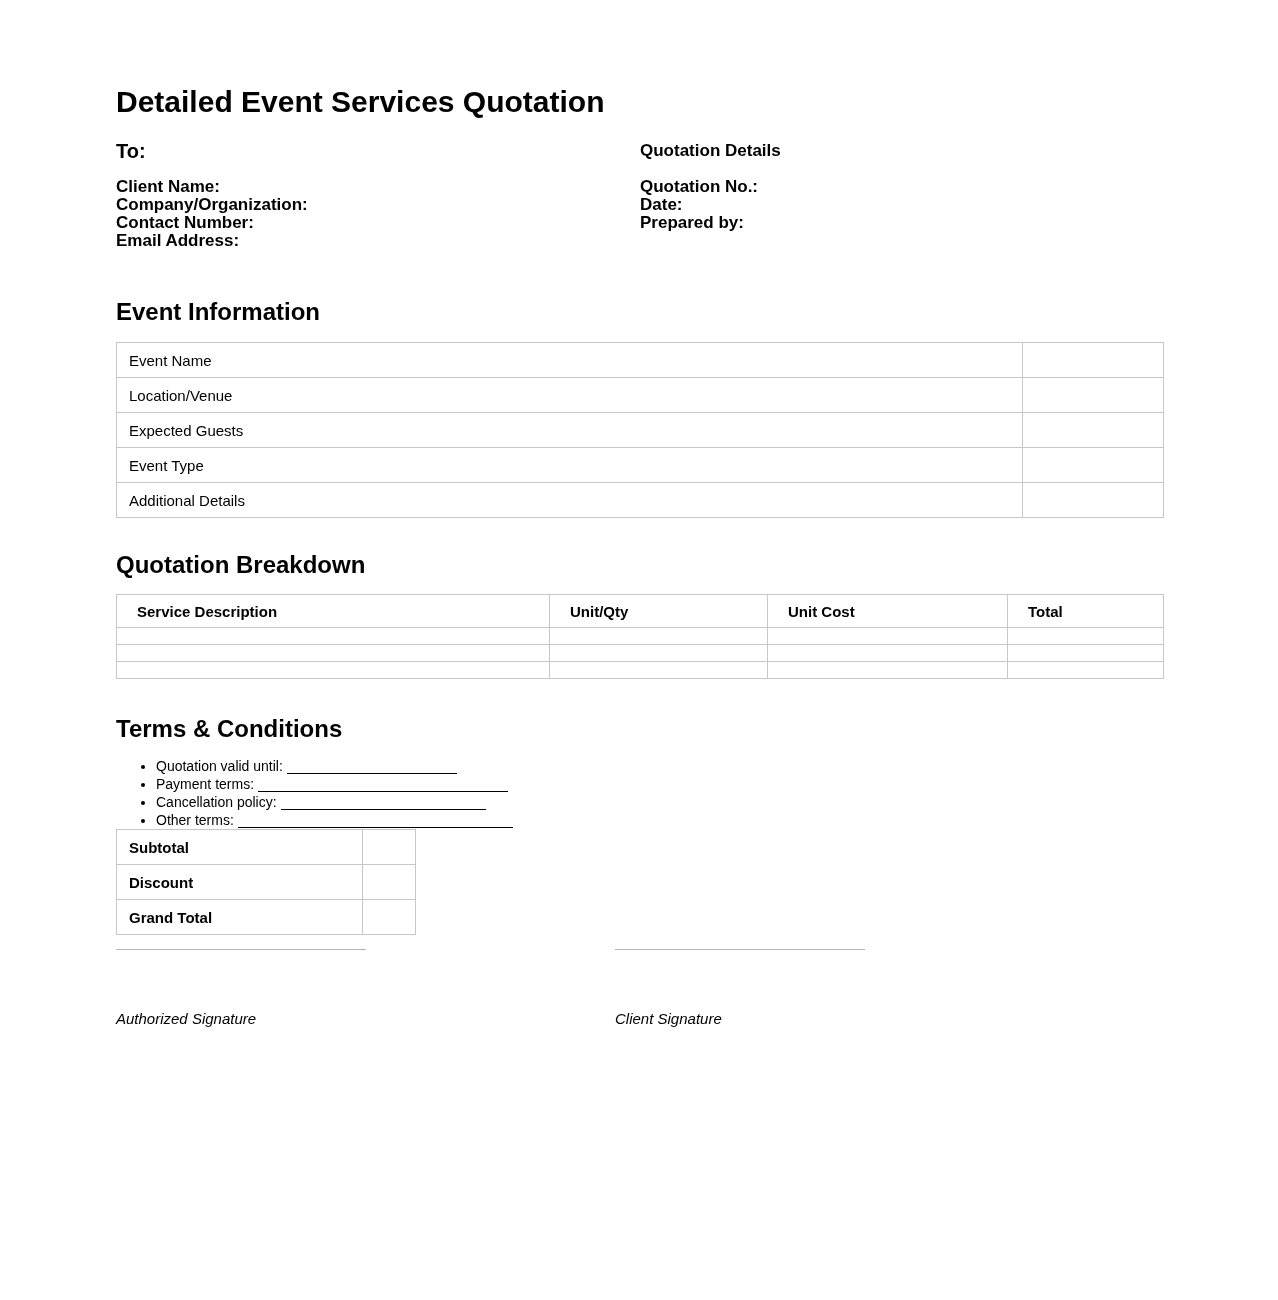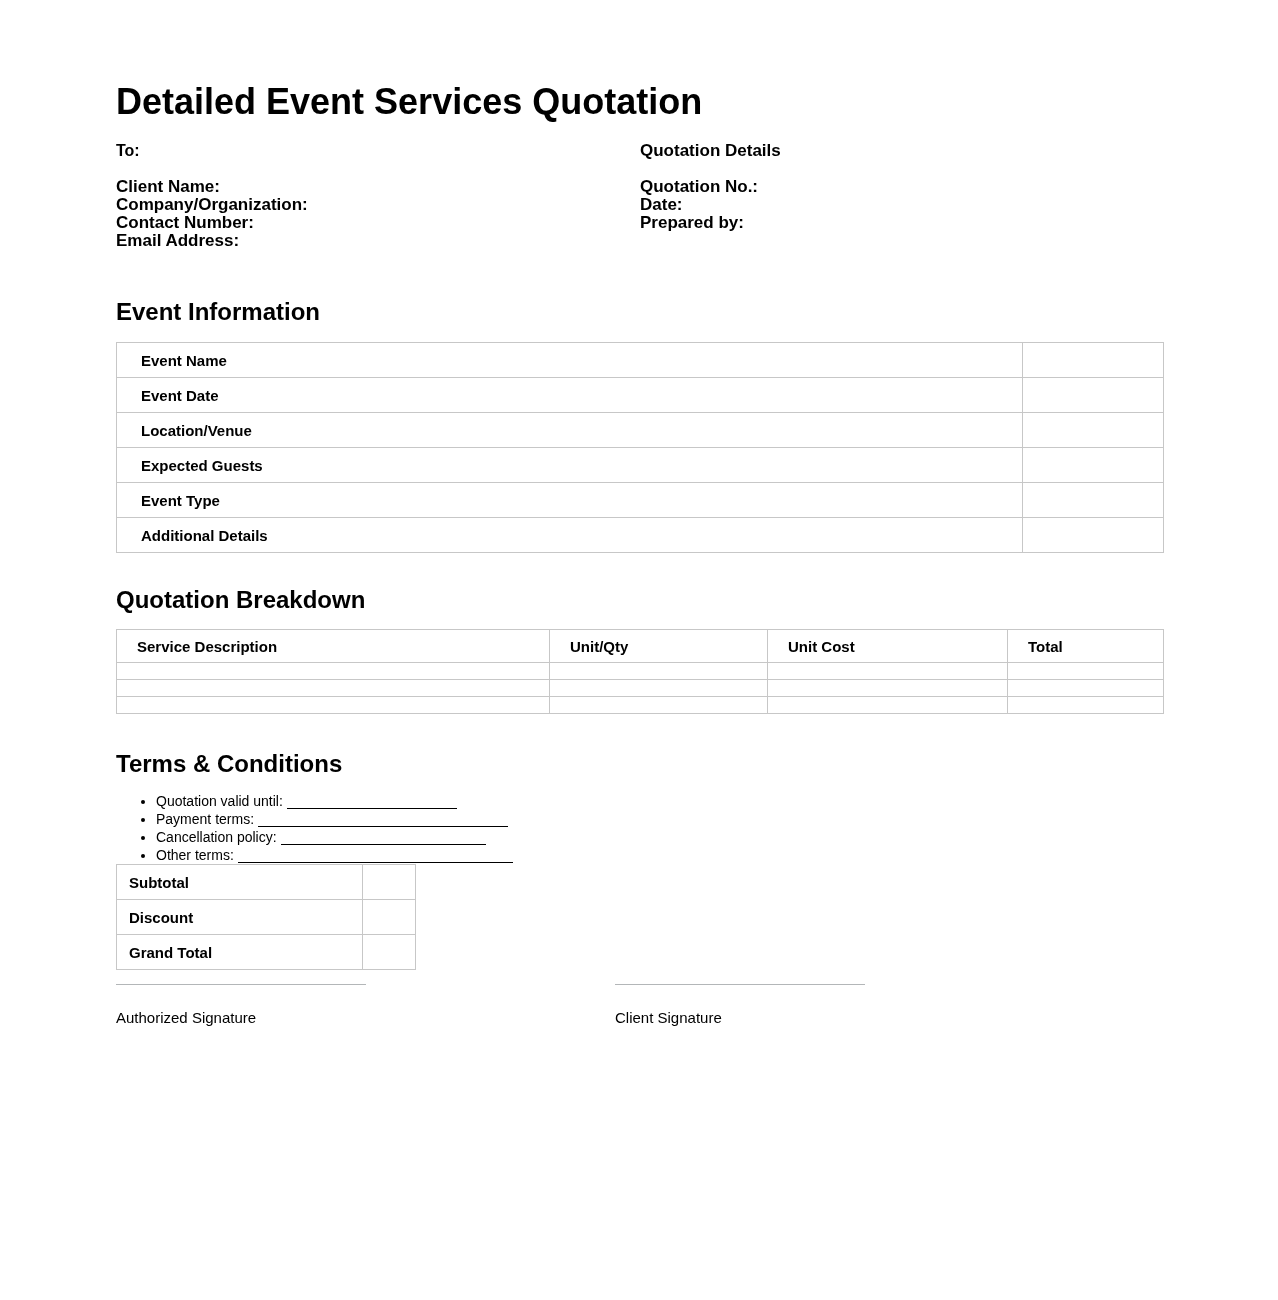--- a/index.html
+++ b/index.html
@@ -15,35 +15,35 @@
     overflow: hidden;
   }
   .page {
     width: 1047px;
     margin-left: 116px;
     padding-top: 84px;
   }
 
   
   .doc-title {
-    font-size: 36px;
+    font-size: 30px;
     font-weight: bold;
     line-height: 36px;
     margin: 0;
   }
 
   
   .header-row {
     display: flex;
     margin-top: 21px;
   }
   .header-col-left { width: 524px; }
   .header-col-right { flex: 1; }
   .to-heading {
-    font-size: 16px;
+    font-size: 20px;
     font-weight: bold;
     line-height: 20px;
     margin: 0 0 17px 0;
   }
   .qd-heading {
     font-size: 17px;
     font-weight: bold;
     line-height: 20px;
     margin: 0 0 17px 0;
   }
@@ -75,22 +75,22 @@
     padding: 0;
   }
 
   
   .event-table {
     width: 1047px;
     margin-top: 16px;
   }
   .event-table td { height: 34px; }
   .event-table .label-cell {
-    font-weight: bold;
-    padding-left: 24px;
+    font-weight: normal;
+    padding-left: 12px;
   }
 
   
   .breakdown-table {
     width: 1047px;
     margin-top: 15px;
   }
   .breakdown-table th {
     height: 32px;
     font-weight: bold;
@@ -136,23 +136,24 @@
     display: flex;
     margin-top: 14px;
   }
   .sig-block { width: 250px; }
   .sig-block-right { margin-left: 249px; }
   .sig-line {
     border-top: 1px solid #b3b6b8;
     height: 0;
   }
   .sig-label {
-    margin-top: 24px;
+    margin-top: 60px;
     font-size: 15px;
     line-height: 18px;
+    font-style: italic;
   }
 </style>
 </head>
 <body>
 
 <div class="page">
 
   <h1 class="doc-title">Detailed Event Services Quotation</h1>
 
   <div class="header-row">
@@ -174,24 +175,20 @@
   <h2 class="section-heading mt-event">Event Information</h2>
 
   <table class="event-table">
     <colgroup>
         <col style="width:906px">
         <col style="width:141px">
       </colgroup>
     <tbody>
       <tr>
         <td class="label-cell">Event Name</td>
-        <td></td>
-      </tr>
-      <tr>
-        <td class="label-cell">Event Date</td>
         <td></td>
       </tr>
       <tr>
         <td class="label-cell">Location/Venue</td>
         <td></td>
       </tr>
       <tr>
         <td class="label-cell">Expected Guests</td>
         <td></td>
       </tr>

